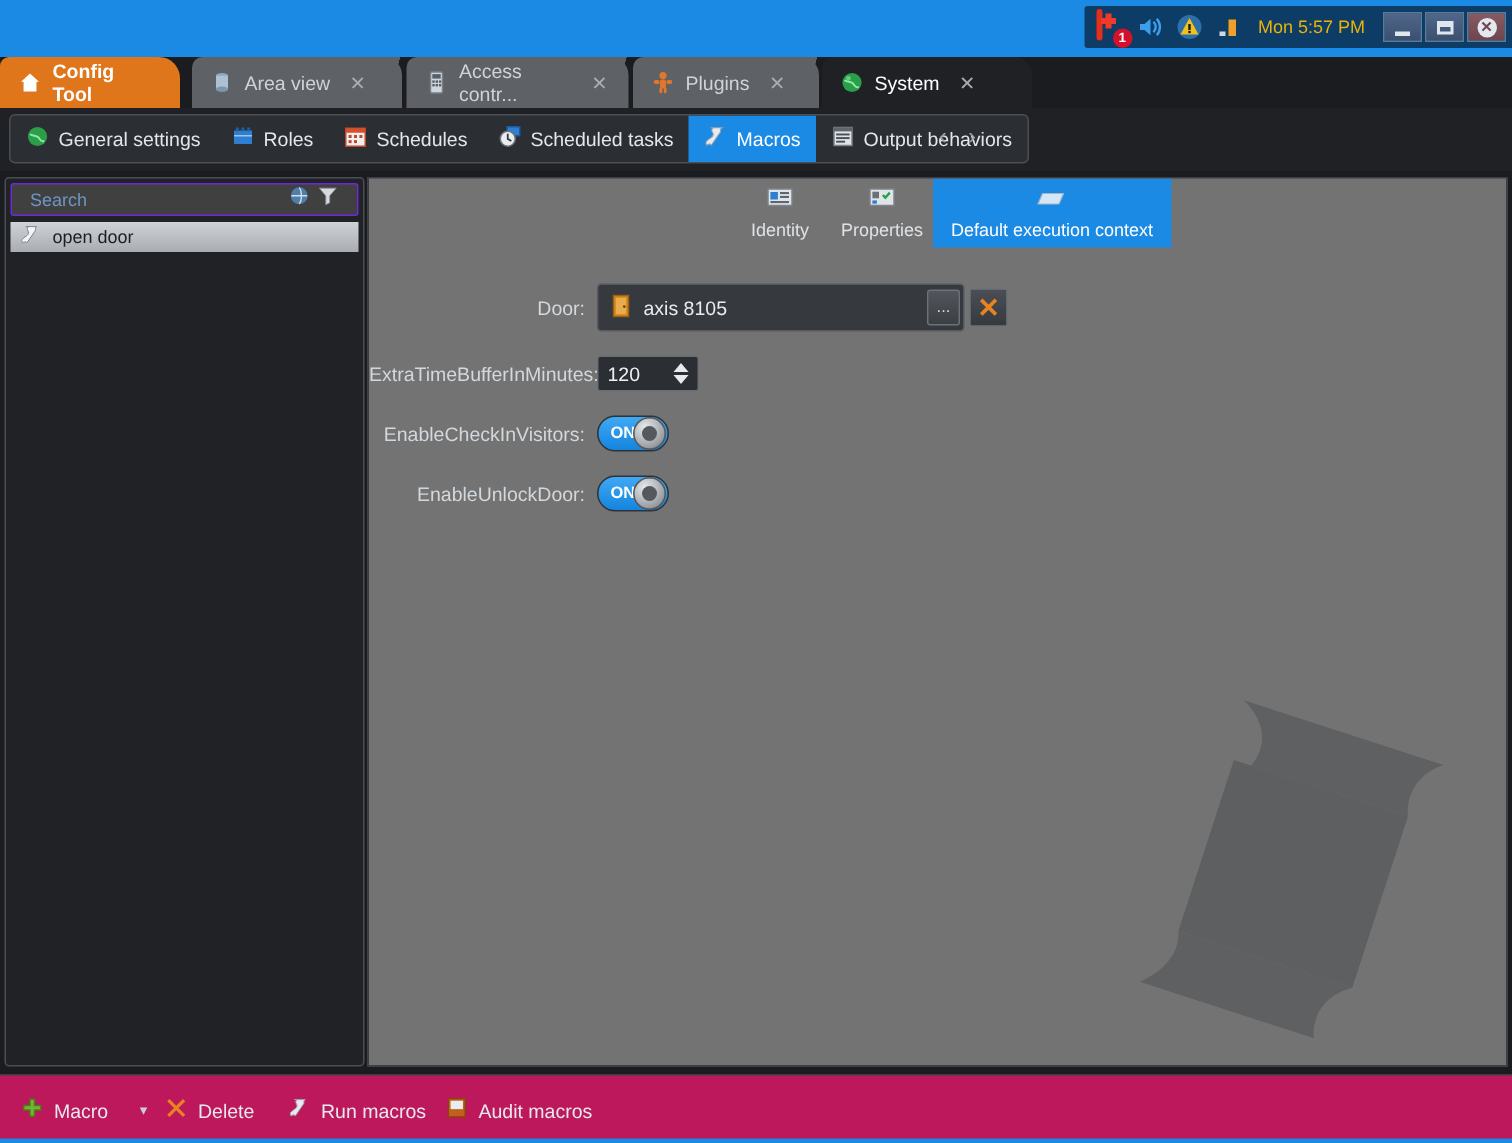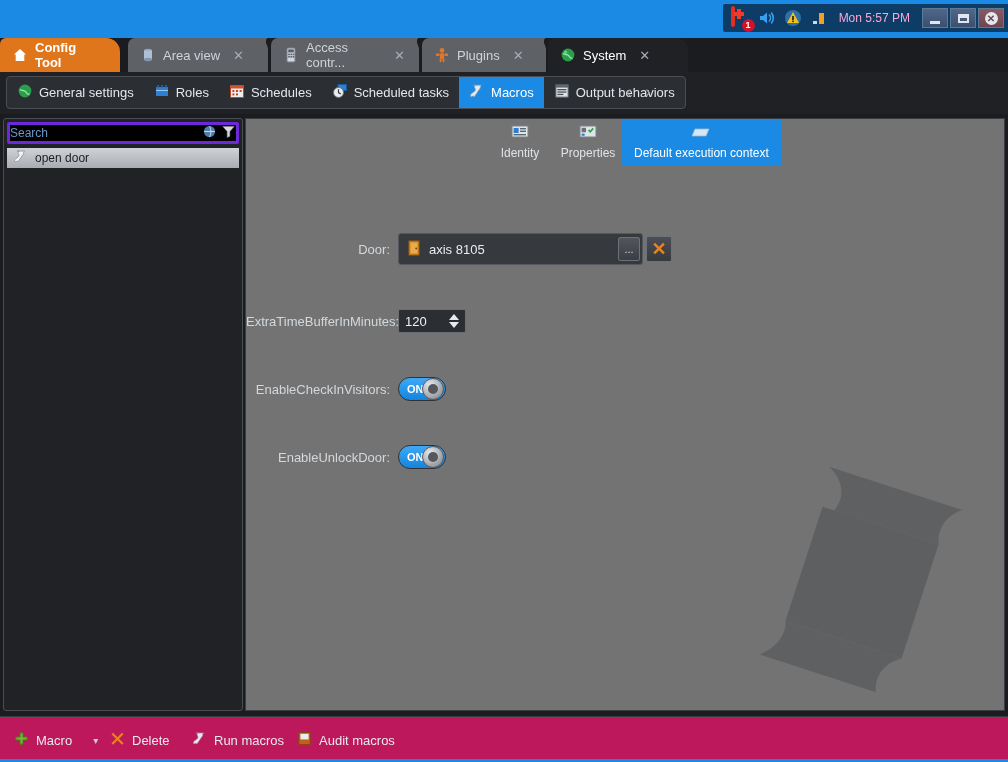--- a/index.html
+++ b/index.html
@@ -33,21 +33,21 @@
     content: ""; position: absolute; background: #f23a28;
   }
   .health-icon::before { left: 4px; top: 1px; width: 4px; height: 10px; }
   .health-icon::after { left: 1px; top: 4px; width: 10px; height: 4px; }
   .badge {
     position: absolute; right: -4px; bottom: -4px;
     width: 13px; height: 13px; border-radius: 50%;
     background: #d4102a; color: #fff; font-size: 9px; line-height: 13px;
     text-align: center; font-weight: bold;
   }
-  .tray-time { color: #f9a8d4; font-size: 12px; padding: 0 6px 0 4px; white-space: nowrap; }
+  .tray-time { color: #eab308; font-size: 12px; padding: 0 6px 0 4px; white-space: nowrap; }
   .winbtns { display: flex; gap: 2px; }
   .winbtn {
     width: 26px; height: 20px; border: 1px solid #5d7a96;
     background: linear-gradient(#50678a, #3b5070);
     display: flex; align-items: center; justify-content: center;
   }
   .winbtn.close { background: linear-gradient(#8a5a63, #6d454e); }
   .wb-min { width: 10px; height: 3px; background: #dfe6ee; margin-top: 8px; }
   .wb-max { width: 11px; height: 9px; border: 2px solid #dfe6ee; border-top-width: 4px; }
   .wb-close {
@@ -103,22 +103,22 @@
     font-size: 13px; color: #e8ebef;
   }
 
   
   .leftpanel {
     position: absolute; left: 3px; top: 118px; width: 240px; height: 593px;
     background: #202226; border: 1px solid #4a4e54; border-radius: 3px;
   }
   .searchbar {
     position: absolute; left: 3px; top: 3px; width: 232px; height: 22px;
-    background: #000000; border: 3px solid #6d28d9; border-radius: 2px;
-    display: flex; align-items: center; padding: 0 0;
+    background: #404040; border: 1px solid #6d28d9; border-radius: 2px;
+    display: flex; align-items: center; padding: 0 12px;
   }
   .searchbar .sph { flex: 1; font-size: 12px; color: #6c96c4; }
   .listitem {
     position: absolute; left: 3px; top: 29px; width: 232px; height: 20px;
     display: flex; align-items: center; gap: 7px; padding: 0 6px;
     font-size: 12px; color: #1d1f22;
     background: linear-gradient(#cfd2d6, #a9adb3);
   }
 
   
@@ -133,21 +133,21 @@
   .ctabs { position: absolute; left: 240px; top: 0px; display: flex; height: 46px; }
   .ctab {
     width: 68px; height: 46px; display: flex; flex-direction: column;
     align-items: center; justify-content: center; gap: 3px;
     font-size: 12px; color: #dfe3e8;
   }
   .ctab.wide { width: auto; padding: 0 12px; }
   .ctab.sel { background: #1a8ae5; color: #fff; }
 
   .form { position: absolute; left: 0; top: 70px; width: 100%; }
-  .row { display: flex; align-items: center; margin-bottom: 16px; margin-top: 44px; }
+  .row { display: flex; align-items: center; margin-bottom: 16px; }
   .lbl {
     width: 152px; text-align: right; font-size: 13px; color: #d3d8dd;
     padding-right: 8px; white-space: nowrap;
   }
   .doorfield {
     width: 245px; height: 32px; background: #36393e; border: 1px solid #55595f;
     border-radius: 3px; display: flex; align-items: center; padding: 0 2px 0 8px;
     font-size: 13px; color: #e9ecef; gap: 8px;
   }
   .doorfield .dtxt { flex: 1; }

